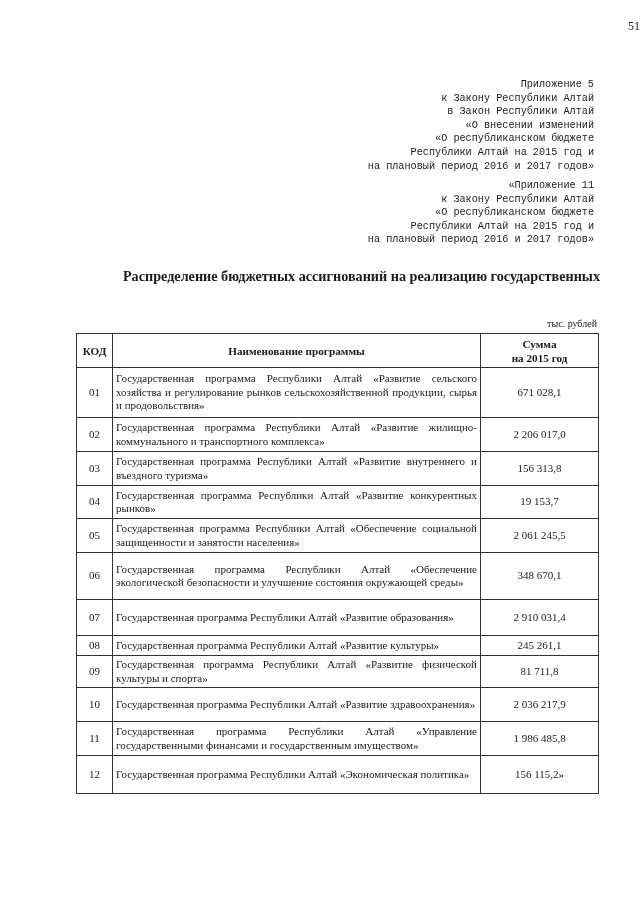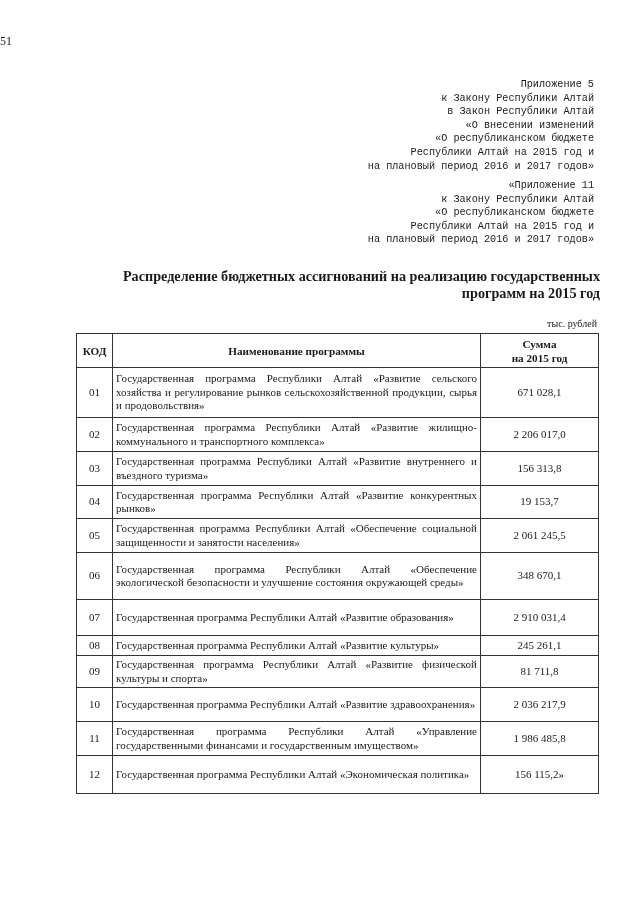--- a/index.html
+++ b/index.html
@@ -2,22 +2,22 @@
 <html><head>
 <meta charset="utf-8">
 <style>
   html, body { margin: 0; padding: 0; background: #ffffff; }
   body {
     width: 640px; height: 905px; position: relative; overflow: hidden;
     font-family: "Liberation Serif", "DejaVu Serif", serif;
     color: #1a1a1a;
   }
   .page-number {
-    position: absolute; top: 34px; left: 0; width: 640px;
-    text-align: left; font-size: 12px;
+    position: absolute; top: 19px; left: 0; width: 640px;
+    text-align: right; font-size: 12px;
   }
   .appendix {
     position: absolute; right: 46px; text-align: right;
     font-size: 10.2px; line-height: 13.6px;
   }
   .appendix div { white-space: nowrap; font-family: Liberation Mono, monospace; }
   .appendix-5 { top: 78px; }
   .appendix-11 { top: 179px; }
   .title {
     position: absolute; top: 268px; left: 60px; width: 540px;
@@ -61,21 +61,20 @@
 <div class="appendix appendix-11">
   <div>«Приложение 11</div>
   <div>к Закону Республики Алтай</div>
   <div>«О республиканском бюджете</div>
   <div>Республики Алтай на 2015 год и</div>
   <div>на плановый период 2016 и 2017 годов»</div>
 </div>
 
 <div class="title">
   <div>Распределение бюджетных ассигнований на реализацию государственных</div>
-  <div>программ на 2015 год</div>
 </div>
 
 <div class="units">тыс. рублей</div>
 
 <table class="budget">
   <colgroup>
       <col class="c-code">
       <col class="c-name">
       <col class="c-sum">
     </colgroup>

